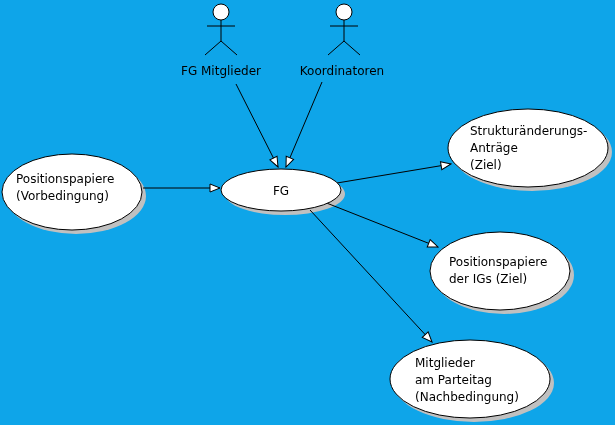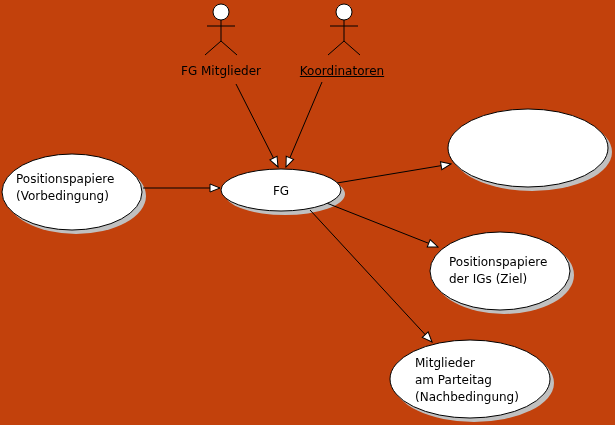--- a/index.html
+++ b/index.html
@@ -4,21 +4,21 @@
 <style>
   html, body {
     margin: 0;
     padding: 0;
     background: #ffffff;
   }
   .canvas {
     position: relative;
     width: 615px;
     height: 425px;
-    background: #c2410c;
+    background: #0ea5e9;
     font-family: "DejaVu Sans", sans-serif;
     color: #000000;
     overflow: hidden;
   }
   .canvas svg {
     position: absolute;
     left: 0;
     top: 0;
   }
   .label {
@@ -89,27 +89,30 @@
       <circle cx="344" cy="12" r="8" fill="#ffffff"></circle>
       <line x1="344" y1="20" x2="344" y2="41"></line>
       <line x1="330" y1="26" x2="358" y2="26"></line>
       <line x1="344" y1="41" x2="328" y2="55"></line>
       <line x1="344" y1="41" x2="360" y2="55"></line>
     </g>
   </svg>
 
   <div class="label actor-label" style="left:221px; top:64px;">FG Mitglieder</div>
 
-  <div class="label actor-label" style="left:342px; top:64px;text-decoration:underline;">Koordinatoren</div>
+  <div class="label actor-label" style="left:342px; top:64px;">Koordinatoren</div>
 
   <div class="label" style="left:16px; top:171px;">Positionspapiere
 (Vorbedingung)</div>
 
   <div class="label center" style="left:281px; top:191px;">FG</div>
 
+  <div class="label" style="left:470px; top:123px;">Strukturänderungs-
+Anträge
+(Ziel)</div>
 
   <div class="label" style="left:449px; top:254px;">Positionspapiere
 der IGs (Ziel)</div>
 
   <div class="label" style="left:415px; top:355px;">Mitglieder
 am Parteitag
 (Nachbedingung)</div>
 
 </div>
 

